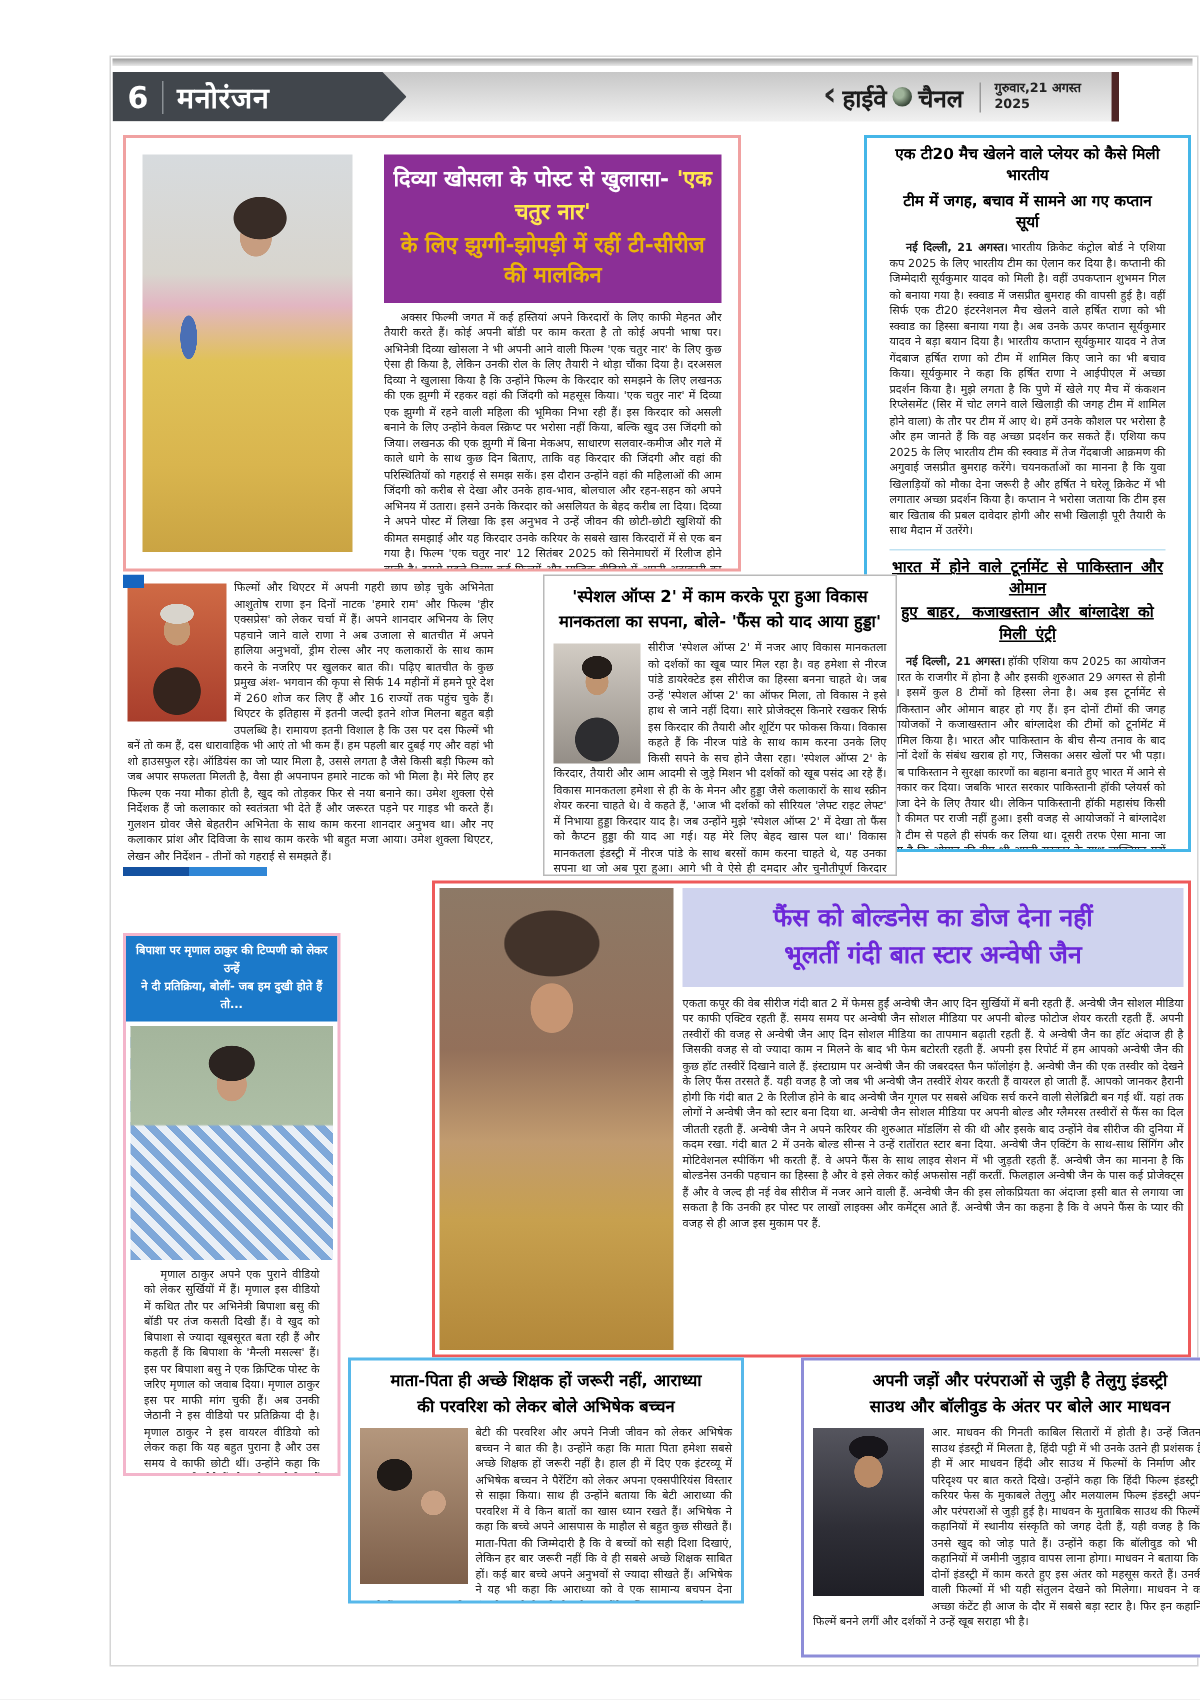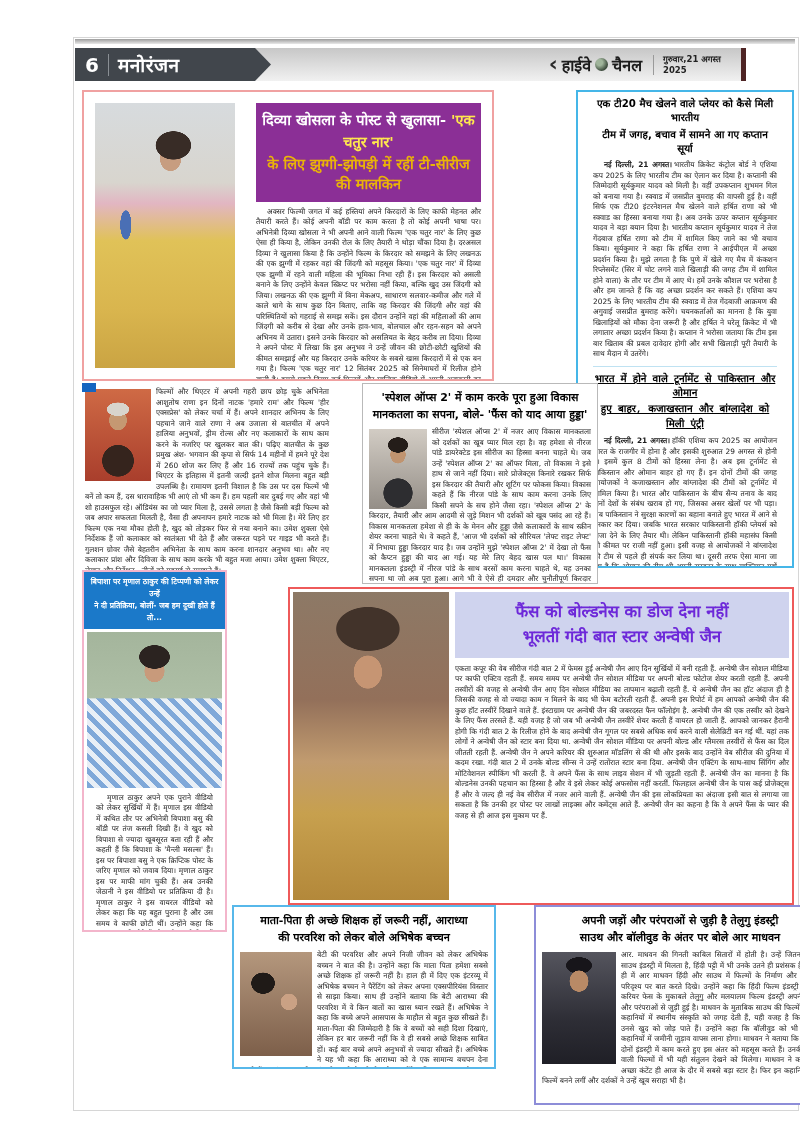--- a/index.html
+++ b/index.html
@@ -69,21 +69,21 @@
 
   .vikas{left:352px;top:383px;width:236px;height:201px;border:1px solid #b9b9b9;padding:4px 6px;margin-left:10px;}
   .ph-vikas{float:left;width:58px;height:80px;margin:2px 5px 2px 0;
     background:
       radial-gradient(ellipse 17px 13px at 50% 20%,#241d19 58%,rgba(0,0,0,0) 60%),
       radial-gradient(ellipse 13px 15px at 50% 32%,#c09470 58%,rgba(0,0,0,0) 60%),
       radial-gradient(ellipse 24px 24px at 50% 80%,#2d2d30 60%,rgba(0,0,0,0) 62%),
       linear-gradient(180deg,#d2ccc4,#948e87);}
 
   
-  .mrunal{left:82px;top:570px;width:145px;height:362px;border:2px solid #f3b5cb;padding:0;}
+  .mrunal{left:82px;top:622px;width:145px;height:362px;border:2px solid #f3b5cb;padding:0;}
   .mr-head{background:#1b79c9;color:#fff;font-size:7.6px;font-weight:bold;text-align:center;
            line-height:1.6;padding:4px 3px;margin:0;}
   .ph-mrunal{width:135px;height:156px;margin:3px auto;
     background:
       radial-gradient(ellipse 26px 20px at 50% 16%,#2b2320 58%,rgba(0,0,0,0) 60%),
       radial-gradient(ellipse 17px 19px at 50% 25%,#c89a7b 58%,rgba(0,0,0,0) 60%),
       linear-gradient(180deg,#a4b59c 0%,#aebfa6 42%,rgba(0,0,0,0) 43%),
       repeating-linear-gradient(45deg,#7fa8d9 0 5px,#e9eff6 5px 10px);}
   .mr-body{padding:2px 12px;}
 

